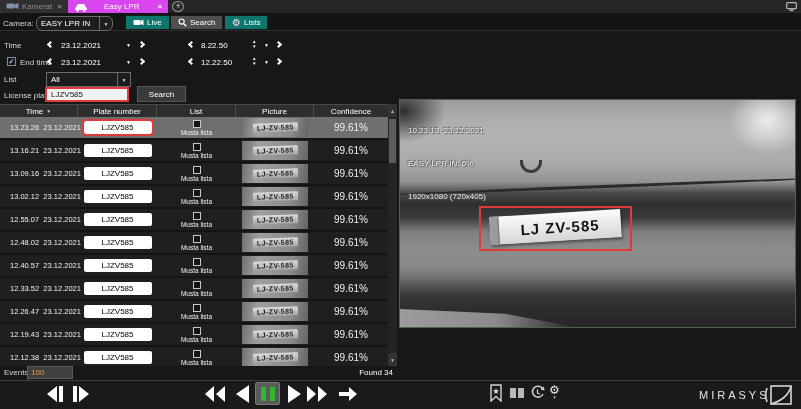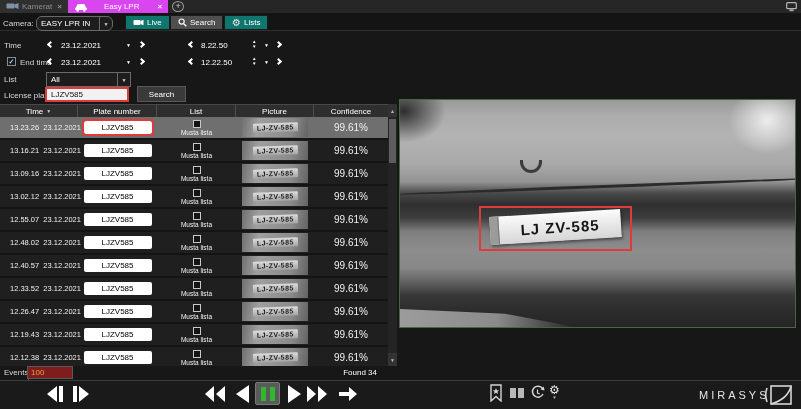--- a/index.html
+++ b/index.html
@@ -71,25 +71,25 @@
                 border-radius:1px; white-space:nowrap; }
   .conf { font-size:10px; color:#f0f0f0; }
   .vscroll { position:absolute; right:0; top:0; width:9px; height:262px; background:#242424; }
   .vs-btn { position:absolute; left:0; width:9px; height:13px; background:#333; color:#bbb;
             font-size:5px; display:flex; align-items:center; justify-content:center; }
   .vs-thumb { position:absolute; left:1px; top:15px; width:7px; height:44px; background:#5d5d5d; }
 
   
   .events-row { position:absolute; left:0; top:366px; width:397px; height:14px; }
   .ev-select { position:absolute; left:27px; top:0; width:46px; height:13px; display:flex;
-               background:#7f1d1d; border:1px solid #5a5a5a;flex-direction:column; }
+               background:#404040; border:1px solid #5a5a5a;flex-direction:column; }
   .ev-select .val { flex:1; padding:0 3px; font-size:8px; color:#e8a23c; line-height:11px; }
   .ev-select .dd { width:12px; display:flex; align-items:center; justify-content:center;
                    border-left:1px solid #5a5a5a; color:#ccc; font-size:5px; }
-  .found { position:absolute; right:20px; top:2px; font-size:8px; color:#fff; }
+  .found { position:absolute; right:4px; top:2px; font-size:8px; color:#fff; }
 
   
   .video { position:absolute; left:399px; top:99px; width:397px; height:229px;
            border:1px solid #4a6446; overflow:hidden;
            background:
              radial-gradient(ellipse 55px 48px at 93% 9%, #ededed 0%, rgba(237,237,237,0) 70%),
              radial-gradient(ellipse 60px 45px at 1% 5%, #2e2e2e 0%, rgba(46,46,46,0) 70%),
              linear-gradient(180deg,#9a9a9a 0%,#acacac 7%,#b3b3b3 16%,#a9a9a9 28%,#949494 36%,
                              #4a4a4a 41%,#2f2f2f 46%,#3e3e3e 52%,#7f7f7f 58%,#8d8d8d 66%,
                              #878787 74%,#6a6a6a 79%,#383838 86%,#2c2c2c 93%,#252525 100%); }
@@ -439,20 +439,25 @@
 
   <div class="video">
     <div class="trunkline"></div>
     <div class="emblem"></div>
     <div class="road"></div>
     <div class="vplate">
       <span class="eu"></span>
       <span class="txt">LJ ZV-585</span>
     </div>
     <div class="vplate-box"></div>
+    <div class="osd">
+      <div>10.23.13  23.12.2021</div>
+      <div>EASY LPR IN: 6%</div>
+      <div>1920x1080 (720x405)</div>
+    </div>
   </div>
 
   <div class="divider"></div>
   <div class="bottombar"></div>
 
   <div class="pbtn" style="left:44px;">
     <svg width="22" height="22" viewBox="0 0 22 22">
         <polygon points="13,3 13,19 3,11" fill="#fff"></polygon>
         <rect x="15" y="3" width="4" height="16" fill="#fff"></rect>
       </svg>

